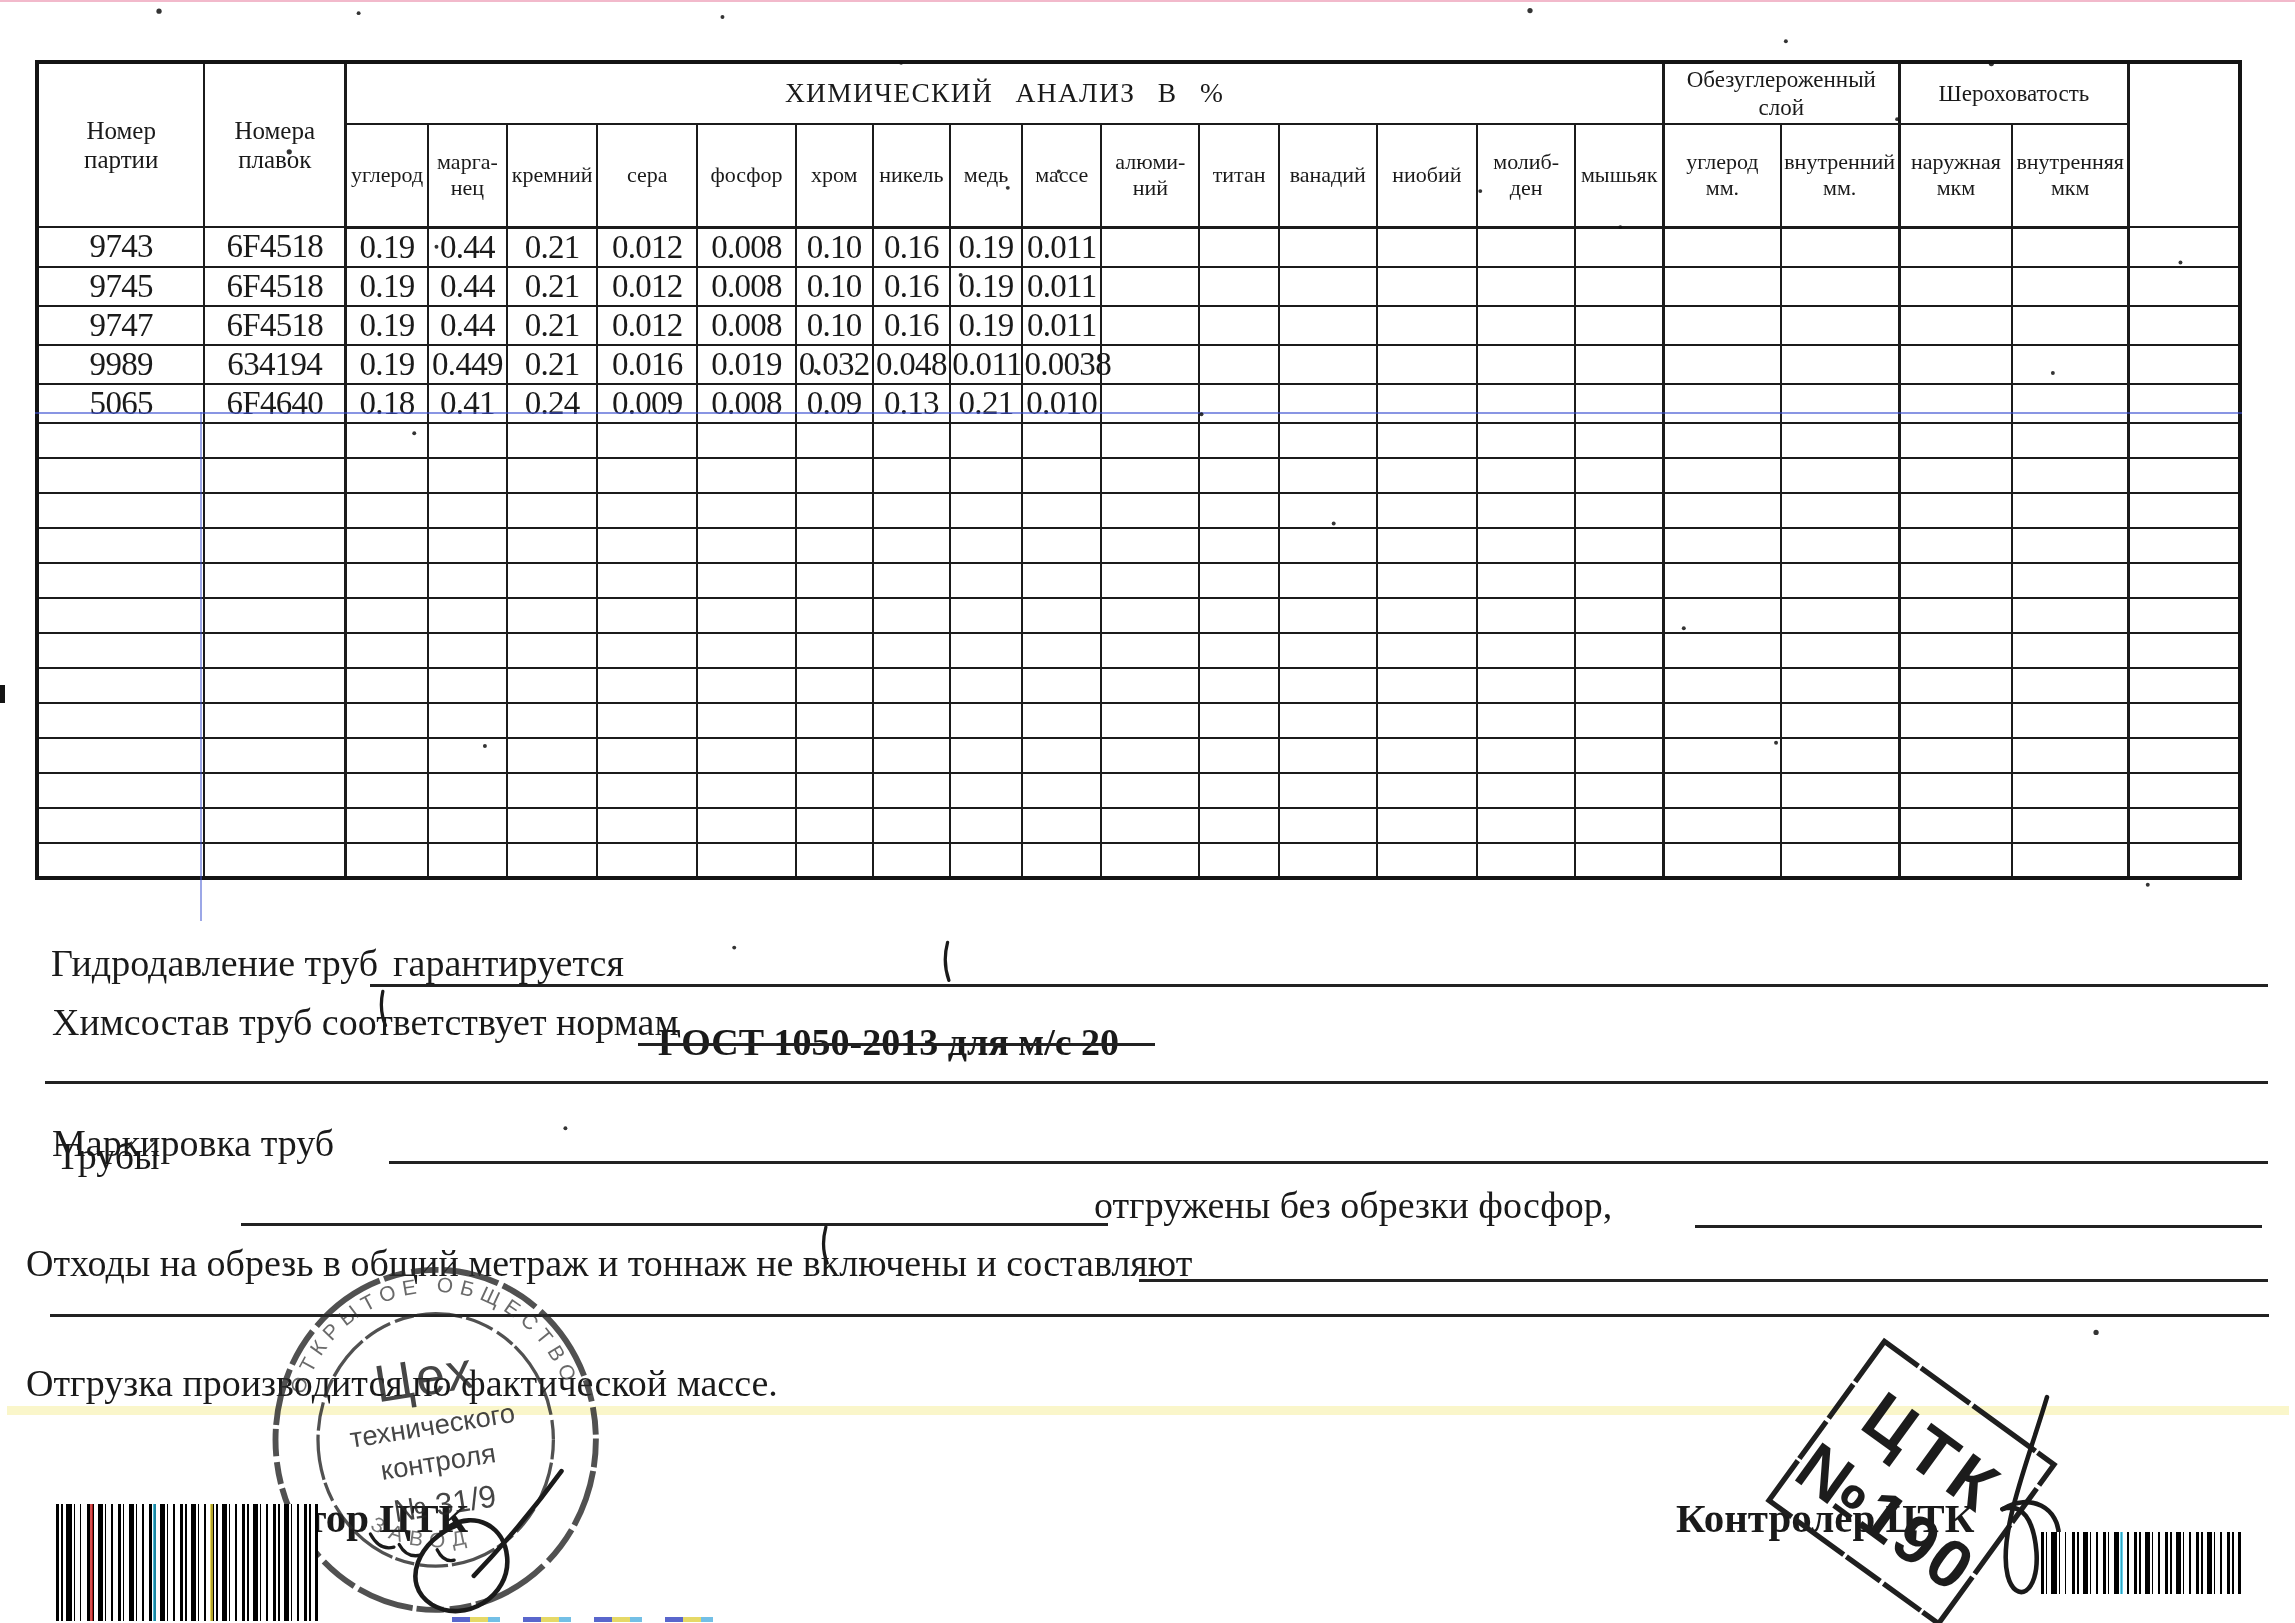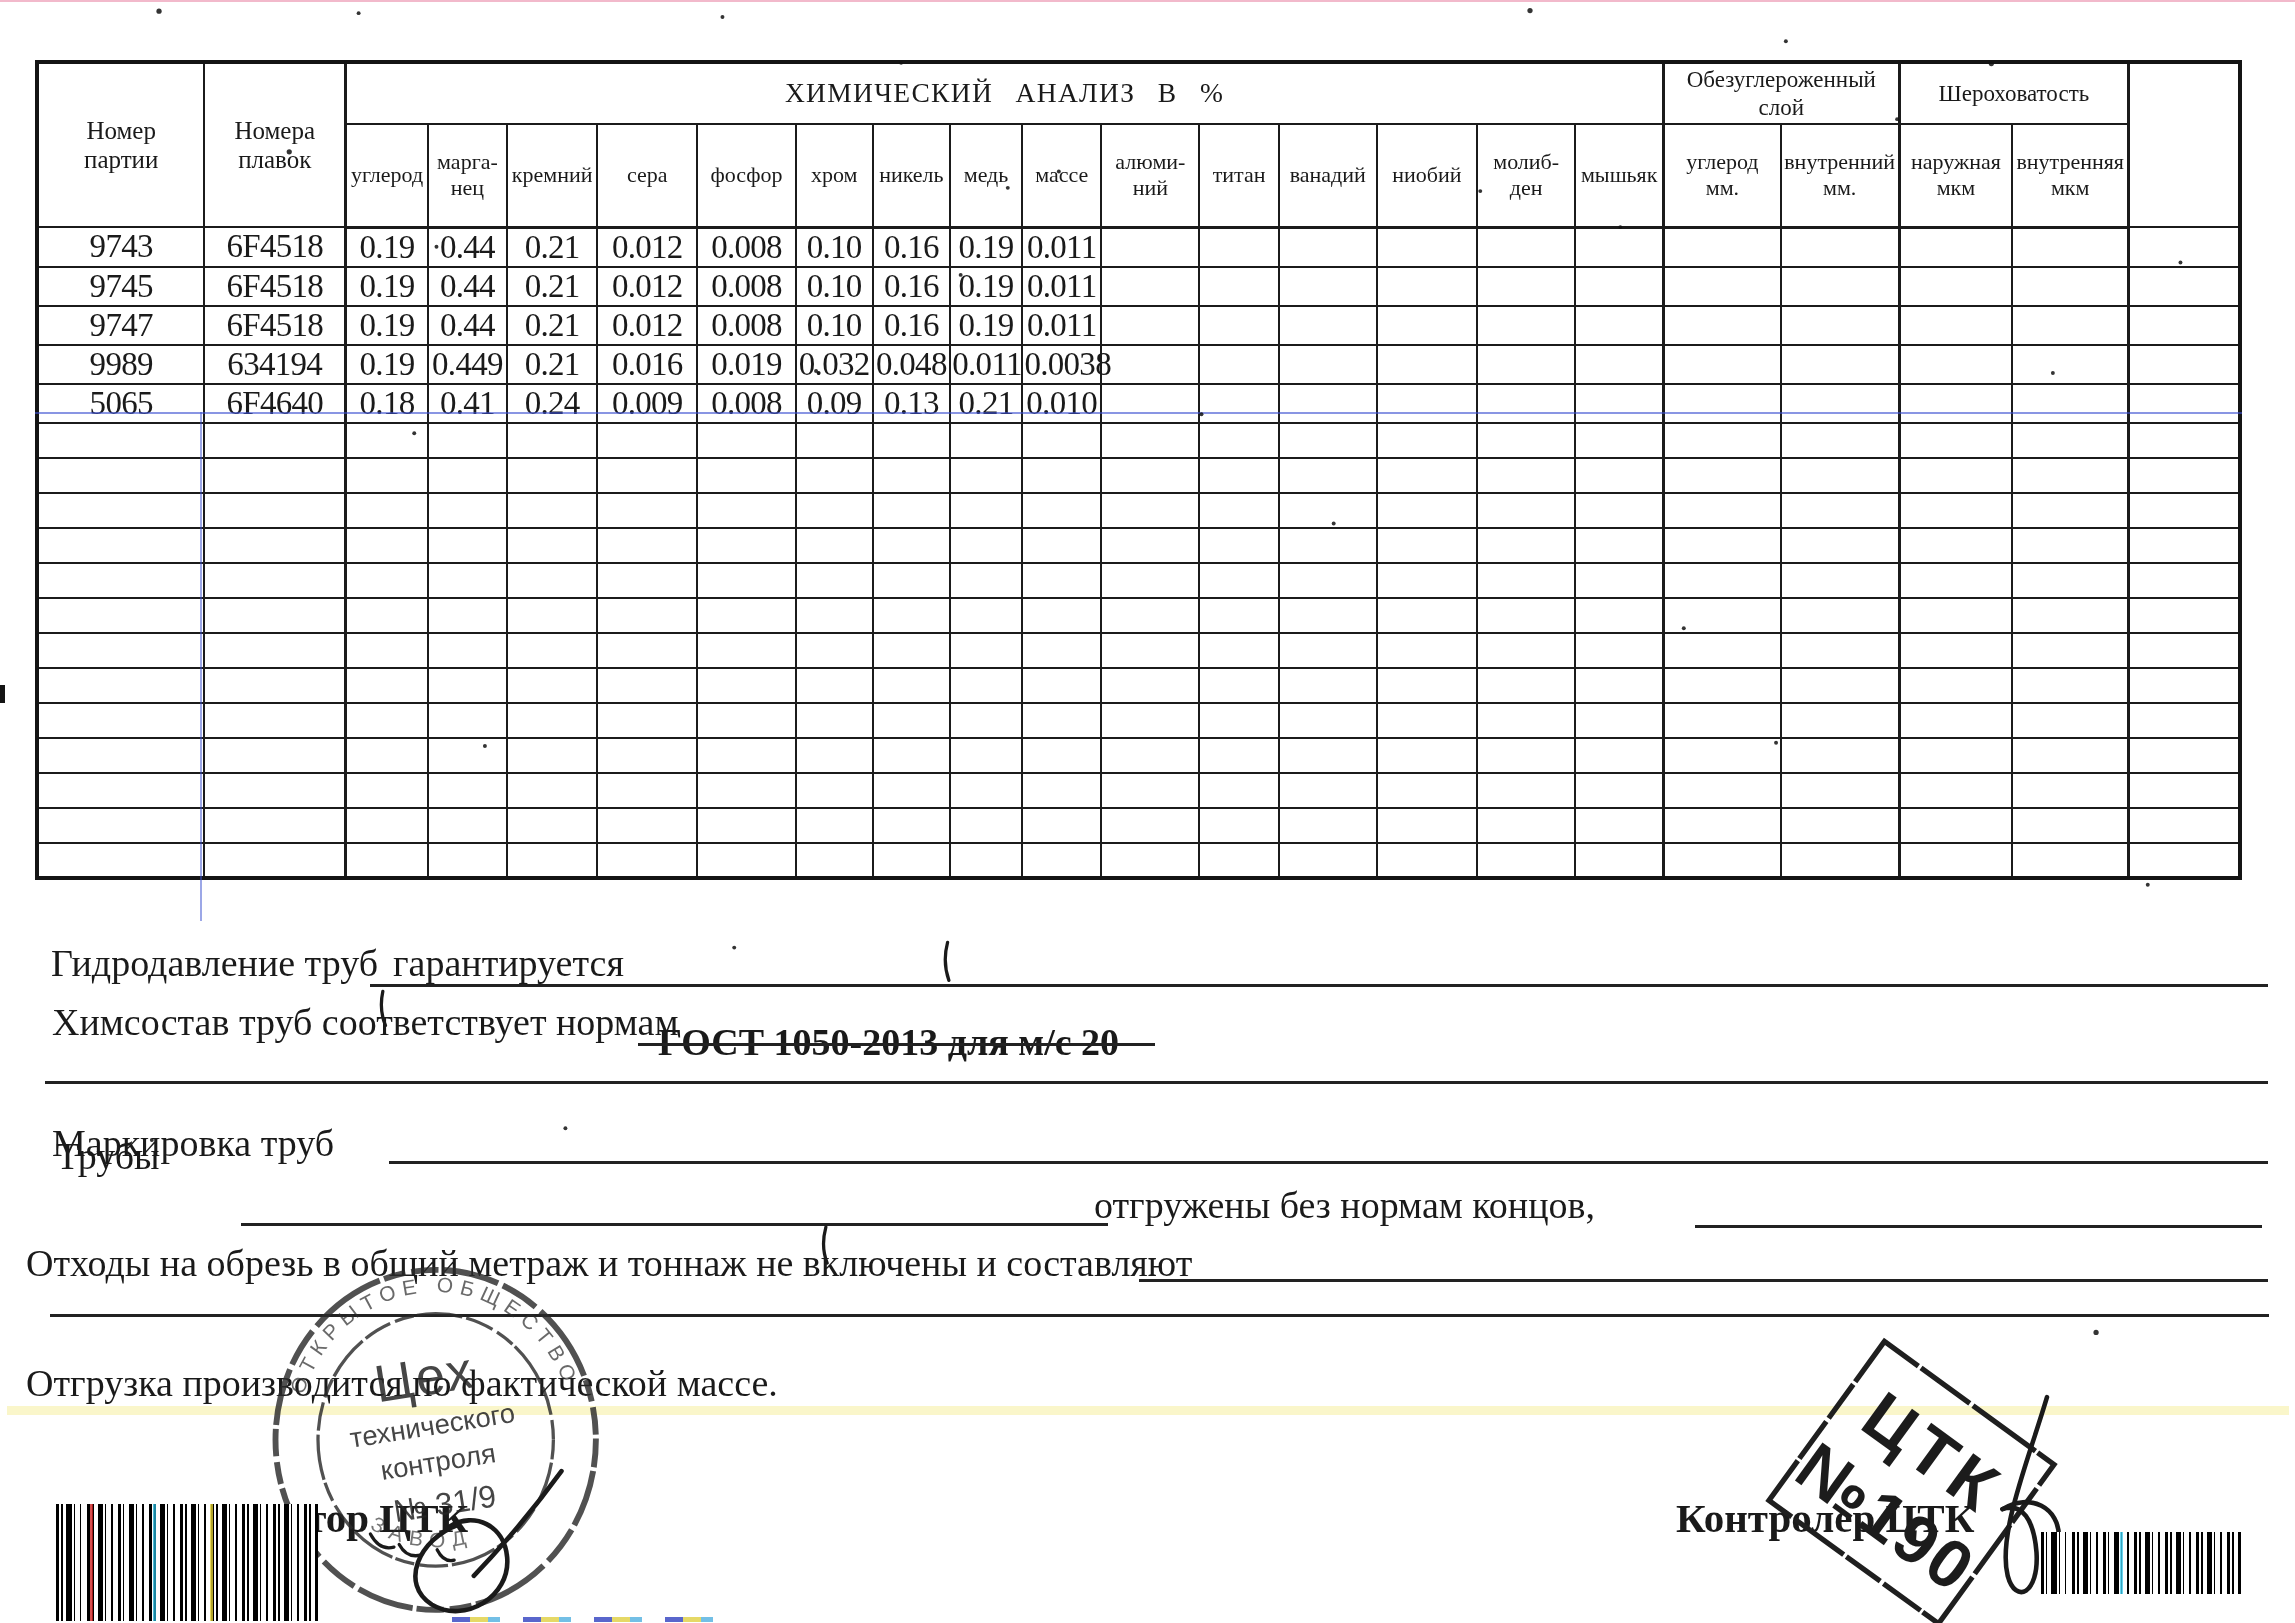--- a/index.html
+++ b/index.html
@@ -588,21 +588,21 @@
     <div class="note" style="left:658px; top:1020px;font-weight:bold;">ГОСТ 1050-2013 для м/с 20</div>
     <div class="rule" style="left:638px;  top:1043px; width:517px;"></div>
 
     <div class="rule" style="left:45px; top:1081px; width:2223px;"></div>
 
     <div class="note" style="left:52px;  top:1121px;">Маркировка труб</div>
     <div class="rule" style="left:389px; top:1161px; width:1879px;"></div>
 
     <div class="note" style="left:56px;   top:1134px;">Трубы</div>
     <div class="rule" style="left:241px;  top:1223px; width:867px;"></div>
-    <div class="note" style="left:1094px; top:1183px;">отгружены без нормам концов,</div>
+    <div class="note" style="left:1094px; top:1183px;">отгружены без обрезки фосфор,</div>
     <div class="rule" style="left:1695px; top:1225px; width:567px;"></div>
 
     <div class="note" style="left:26px;   top:1241px;">Отходы на обрезь в общий метраж и тоннаж не включены и составляют</div>
     <div class="rule" style="left:1139px; top:1279px; width:1129px;"></div>
 
     <div class="rule" style="left:50px; top:1314px; width:2219px;"></div>
 
     <div class="note" style="left:26px; top:1361px;">Отгрузка производится по фактической массе.</div>
   </div>
 

